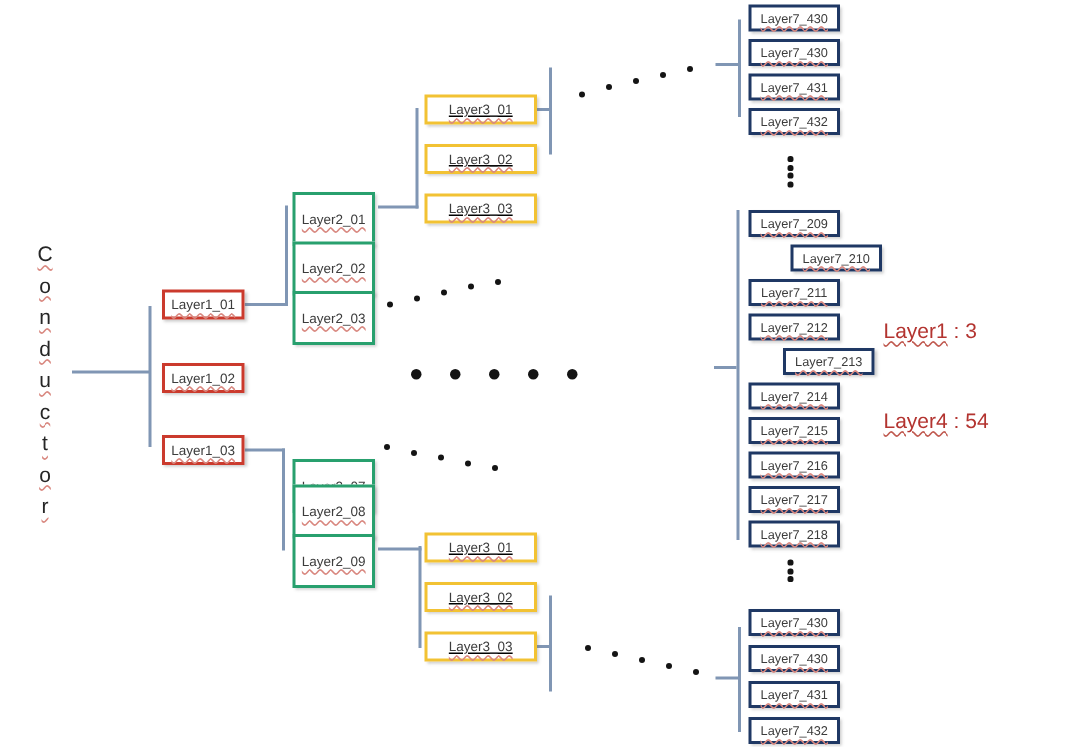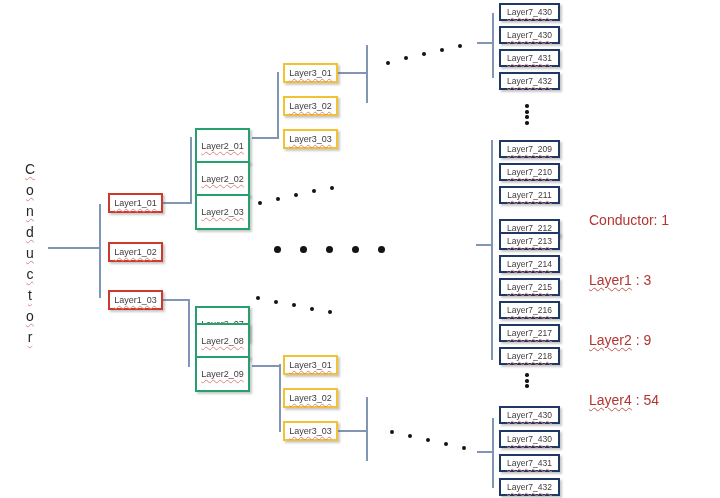--- a/index.html
+++ b/index.html
@@ -4,21 +4,21 @@
 <style>
   * { margin:0; padding:0; box-sizing:border-box; }
   html,body { background:#ffffff; }
   body { font-family:"Liberation Sans", sans-serif; }
   .canvas { position:relative; width:720px; height:498px; background:#ffffff; overflow:hidden; }
 
   .node { position:absolute; background:#ffffff; display:flex; align-items:center; justify-content:center;
           box-shadow:1.5px 1.5px 2px rgba(100,100,100,.35); }
   .node.l1 { width:55px; height:20px; border:2.5px solid var(--layer1-border,#cb3a2d); }
   .node.l2 { width:55px; height:36px; border:2.5px solid var(--layer2-border,#28a06e);text-align:right; }
-  .node.l3 { width:55px; height:20px; border:2.5px solid var(--layer3-border,#f2c233); }
+  .node.l3 { width:75px; height:20px; border:2.5px solid var(--layer3-border,#f2c233);text-decoration:underline; }
   .node.l7 { width:61px; height:18px; border:2px solid var(--layer7-border,#1f3864); }
   .node span { font-size:9px; color:var(--box-text,#3c3c3c); white-space:nowrap; }
   .node.l7 span { font-size:8.5px; }
 
   .spell { text-decoration-line:underline; text-decoration-style:wavy;
            text-decoration-color:var(--squiggle,#d98880); text-decoration-thickness:1px;
            text-underline-offset:2px; }
 
   .line { position:absolute; background:var(--connector,#8096b4); }
   .dot  { position:absolute; border-radius:50%; background:var(--dots,#141414); }
@@ -131,30 +131,30 @@
   <div class="node l7" style="left:499px;top:49px">
       <span class="spell">Layer7_431</span>
     </div>
   <div class="node l7" style="left:499px;top:72px">
       <span class="spell">Layer7_432</span>
     </div>
 
   <div class="node l7" style="left:499px;top:140px">
       <span class="spell">Layer7_209</span>
     </div>
-  <div class="node l7" style="left:499px;top:163px">
+  <div class="node l7" style="left:527px;top:163px">
       <span class="spell">Layer7_210</span>
     </div>
   <div class="node l7" style="left:499px;top:186px">
       <span class="spell">Layer7_211</span>
     </div>
-  <div class="node l7" style="left:499px;top:219px">
+  <div class="node l7" style="left:499px;top:209px">
       <span class="spell">Layer7_212</span>
     </div>
-  <div class="node l7" style="left:499px;top:232px">
+  <div class="node l7" style="left:522px;top:232px">
       <span class="spell">Layer7_213</span>
     </div>
   <div class="node l7" style="left:499px;top:255px">
       <span class="spell">Layer7_214</span>
     </div>
   <div class="node l7" style="left:499px;top:278px">
       <span class="spell">Layer7_215</span>
     </div>
   <div class="node l7" style="left:499px;top:301px">
       <span class="spell">Layer7_216</span>
@@ -212,22 +212,20 @@
   <div class="dot sm" style="left:408px;top:434px"></div>
   <div class="dot sm" style="left:426px;top:438px"></div>
   <div class="dot sm" style="left:444px;top:442px"></div>
   <div class="dot sm" style="left:462px;top:446px"></div>
 
   <div class="dot xs" style="left:525px;top:373px"></div>
   <div class="dot xs" style="left:525px;top:379px"></div>
   <div class="dot xs" style="left:525px;top:384px"></div>
 
   <div class="legend">
-    <div><span>Conductor</span><span>: 1</span></div>
     <div><span class="spell">Layer1</span><span> : 3</span></div>
-    <div><span class="spell">Layer2</span><span> : 9</span></div>
     <div><span class="spell">Layer4</span><span> : 54</span></div>
     
     
     
   </div>
 
 </div>
 
 </body></html>

